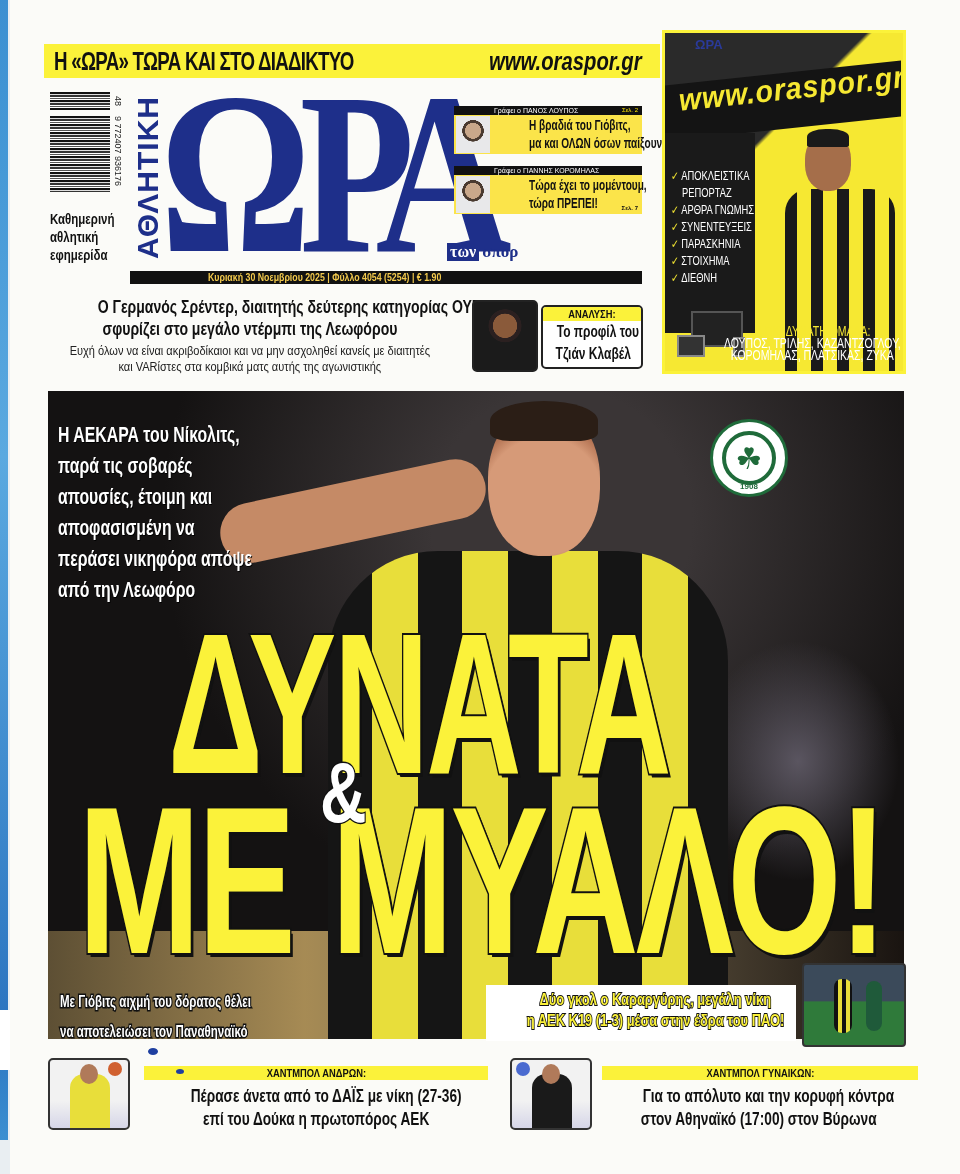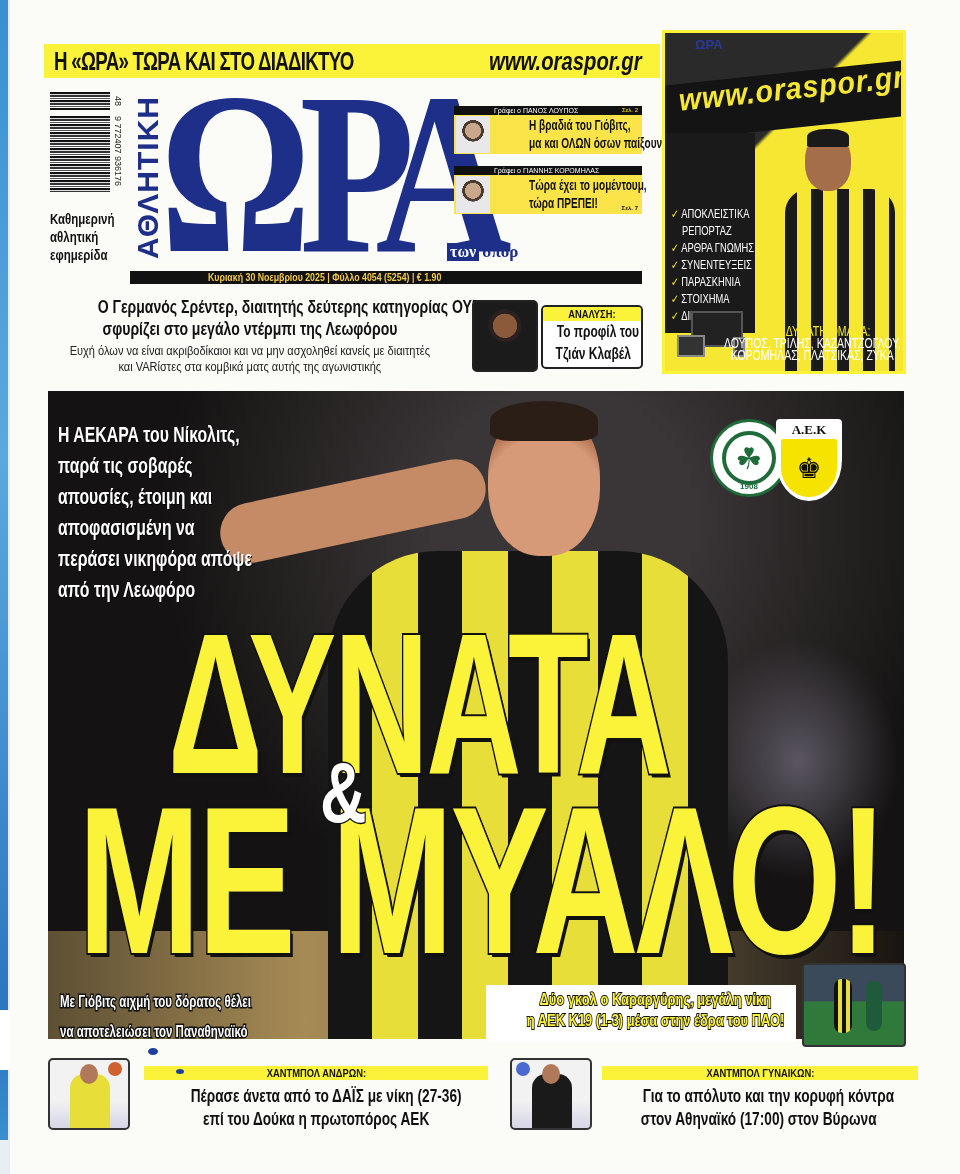--- a/index.html
+++ b/index.html
@@ -61,21 +61,21 @@
   .analysis-box .lbl span { display: inline-block; transform: scaleX(0.85); }
   .analysis-box .t { font-size: 16px; line-height: 22px; font-weight: bold; color: #111; white-space: nowrap; }
   .analysis-box .t div { display: inline-block; transform: scaleX(0.75); }
 
   
   .ad { position: absolute; left: 662px; top: 30px; width: 244px; height: 344px; background: linear-gradient(135deg, #2a2a2a 0 35%, #f6e832 36%); overflow: hidden; border: 3px solid #fbf23a; }
   .ad .mini-logo { position: absolute; left: 30px; top: 4px; color: #2a3a9a; font-size: 13px; font-weight: bold; }
   .ad .url-band { position: absolute; left: 0; top: 40px; width: 236px; height: 56px; background: #141414; transform: skewY(-6deg); }
   .ad .url { position: absolute; left: 12px; top: 50px; font-size: 31px; font-style: italic; color: #f6e832; font-weight: bold; transform: rotate(-6deg) scaleX(0.92); transform-origin: left top; white-space: nowrap; letter-spacing: 1px; }
   .ad .left-dark { position: absolute; left: 0; top: 100px; width: 90px; height: 200px; background: #1a1a1a; }
-  .ad .bullets { position: absolute; left: 6px; top: 135px; margin-top: 38px; }
+  .ad .bullets { position: absolute; left: 6px; top: 135px; }
   .ad .bullets div { font-size: 12px; line-height: 17px; color: #fff; white-space: nowrap; transform: scaleX(0.78); transform-origin: left center; }
   .ad .bullets .chk { color: #f6e832; margin-right: 3px; }
   .ad .player { position: absolute; left: 120px; top: 100px; width: 124px; height: 240px; }
   .ad .player .head { position: absolute; left: 20px; top: 0; width: 46px; height: 58px; border-radius: 45%; background: #a56e4a; }
   .ad .player .hair { position: absolute; left: 22px; top: -4px; width: 42px; height: 18px; border-radius: 45% 45% 10% 10%; background: #1a1a1a; }
   .ad .player .body { position: absolute; left: 0; top: 56px; width: 110px; height: 184px; border-radius: 24px 24px 0 0; background: repeating-linear-gradient(90deg, #1a1a1a 0 12px, #f6e832 12px 26px); }
   .ad .devices { position: absolute; left: 12px; top: 278px; width: 70px; height: 52px; }
   .ad .devices .mon { position: absolute; left: 14px; top: 0; width: 52px; height: 36px; background: #222; border: 2px solid #555; }
   .ad .devices .tab { position: absolute; left: 0; top: 24px; width: 28px; height: 22px; background: #333; border: 2px solid #888; }
   .ad .devices .ph { position: absolute; left: 56px; top: 26px; width: 12px; height: 20px; background: #333; border: 2px solid #888; }
@@ -259,24 +259,20 @@
     <div>αποφασισμένη να</div>
     <div>περάσει νικηφόρα απόψε</div>
     <div>από την Λεωφόρο</div>
   </div>
 
   <div class="logos">
     <div class="pao">
       <div class="inner">☘</div>
       <div class="yr">1908</div>
     </div>
-    <div class="aek">
-      <div class="lbl">Α.Ε.Κ</div>
-      <div class="shield">♚</div>
-    </div>
   </div>
 
   <div class="big big1">ΔΥΝΑΤΑ</div>
   <div class="big big2">ΜΕ ΜΥΑΛΟ!</div>
   <div class="amp">&amp;</div>
 
   <div class="sub">
     <div>Με Γιόβιτς αιχμή του δόρατος θέλει</div>
     <div>να αποτελειώσει τον Παναθηναϊκό</div>
   </div>

